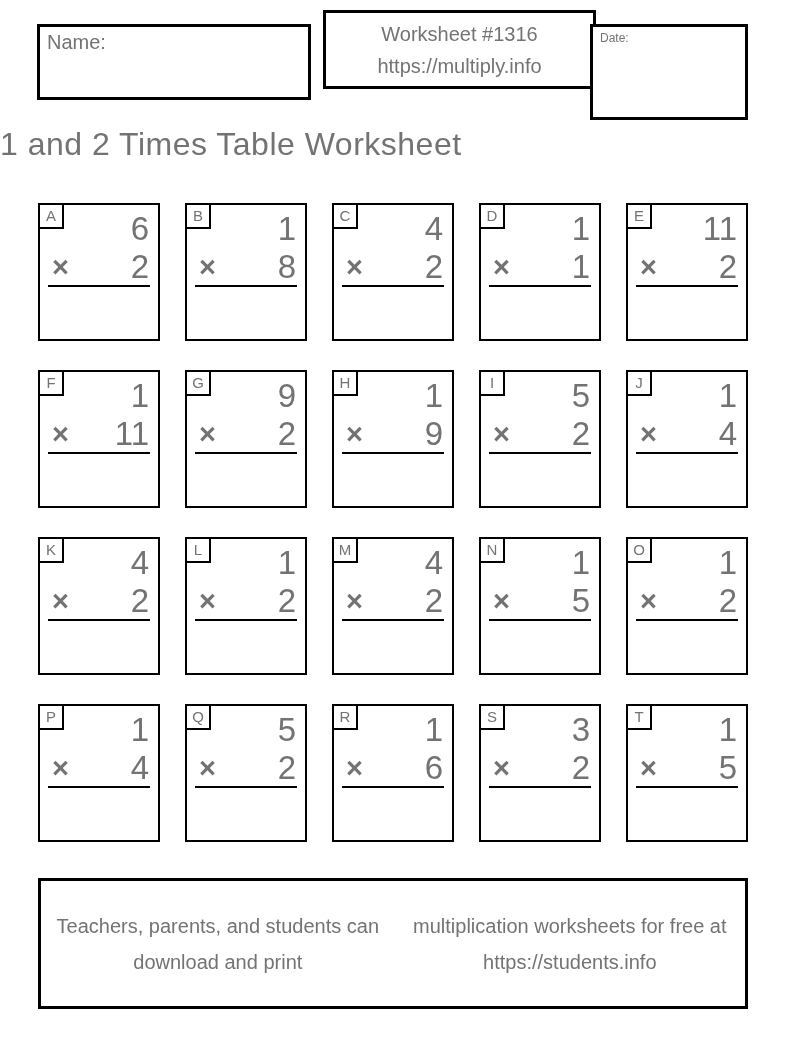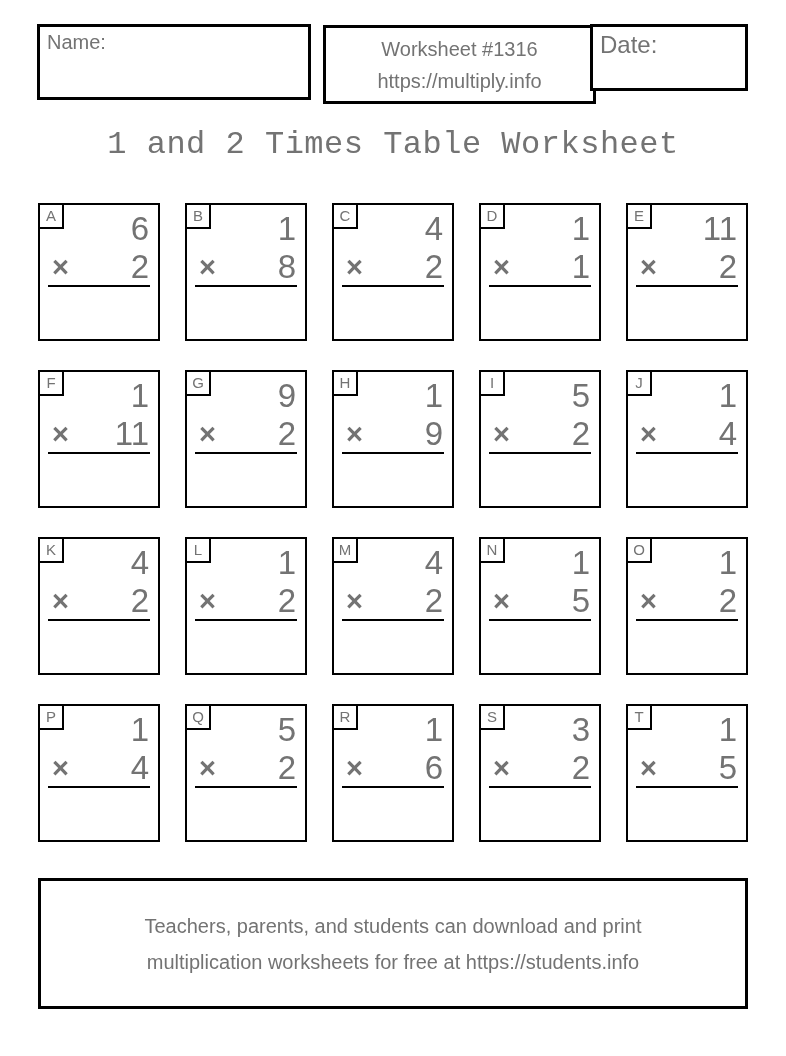--- a/index.html
+++ b/index.html
@@ -12,29 +12,29 @@
     font-family: "Liberation Sans", sans-serif;
     overflow: hidden;
   }
   .box {
     position: absolute;
     box-sizing: border-box;
     border: 3px solid #000000;
     background: #ffffff;
   }
   #name-box   { left: 37px;  top: 24px; width: 274px; height: 76px; font-size: 20px; padding: 4px 7px; }
-  #info-box   { left: 323px; top: 25px; width: 273px; height: 79px;
+  #info-box   { left: 323px; top: 10px; width: 273px; height: 79px;
                 display: flex; flex-direction: column; justify-content: center; align-items: center;
                 text-align: left; font-size: 20px; line-height: 32px; }
-  #date-box   { left: 590px; top: 24px; width: 158px; height: 67px; font-size: 24px; padding: 4px 7px; }
+  #date-box   { left: 590px; top: 24px; width: 158px; height: 96px; font-size: 12px; padding: 4px 7px; }
 
   .title {
     position: absolute; left: 0; top: 126px; width: 100%;
-    margin: 0; text-align: center;
-    font-size: 32px; font-weight: 400; letter-spacing: 0.5px; font-family: Liberation Mono, monospace;
+    margin: 0; text-align: left;
+    font-size: 32px; font-weight: 400; letter-spacing: 0.5px;
   }
 
   .grid {
     position: absolute; left: 38px; top: 203px; width: 710px;
     display: grid;
     grid-template-columns: repeat(5, 122px);
     column-gap: 25px;
     row-gap: 29px;
   }
   .pbox {
@@ -64,21 +64,21 @@
     position: absolute; top: 44px; right: 9px;
     font-size: 33px; line-height: 36px;
   }
   .aline {
     position: absolute; left: 8px; right: 8px; top: 80px;
     border-top: 2px solid #000000;
   }
 
   #footer-box {
     left: 38px; top: 878px; width: 710px; height: 131px;
-    display: flex; flex-direction: column; justify-content: center; align-items: center;
+    display: flex; flex-direction: row; justify-content: center; align-items: center;
     text-align: center; font-size: 20px; line-height: 36px;
   }
 </style>
 </head>
 <body>
 
 <div class="page">
 
   <div class="box" id="name-box">
     <span>Name:</span>

